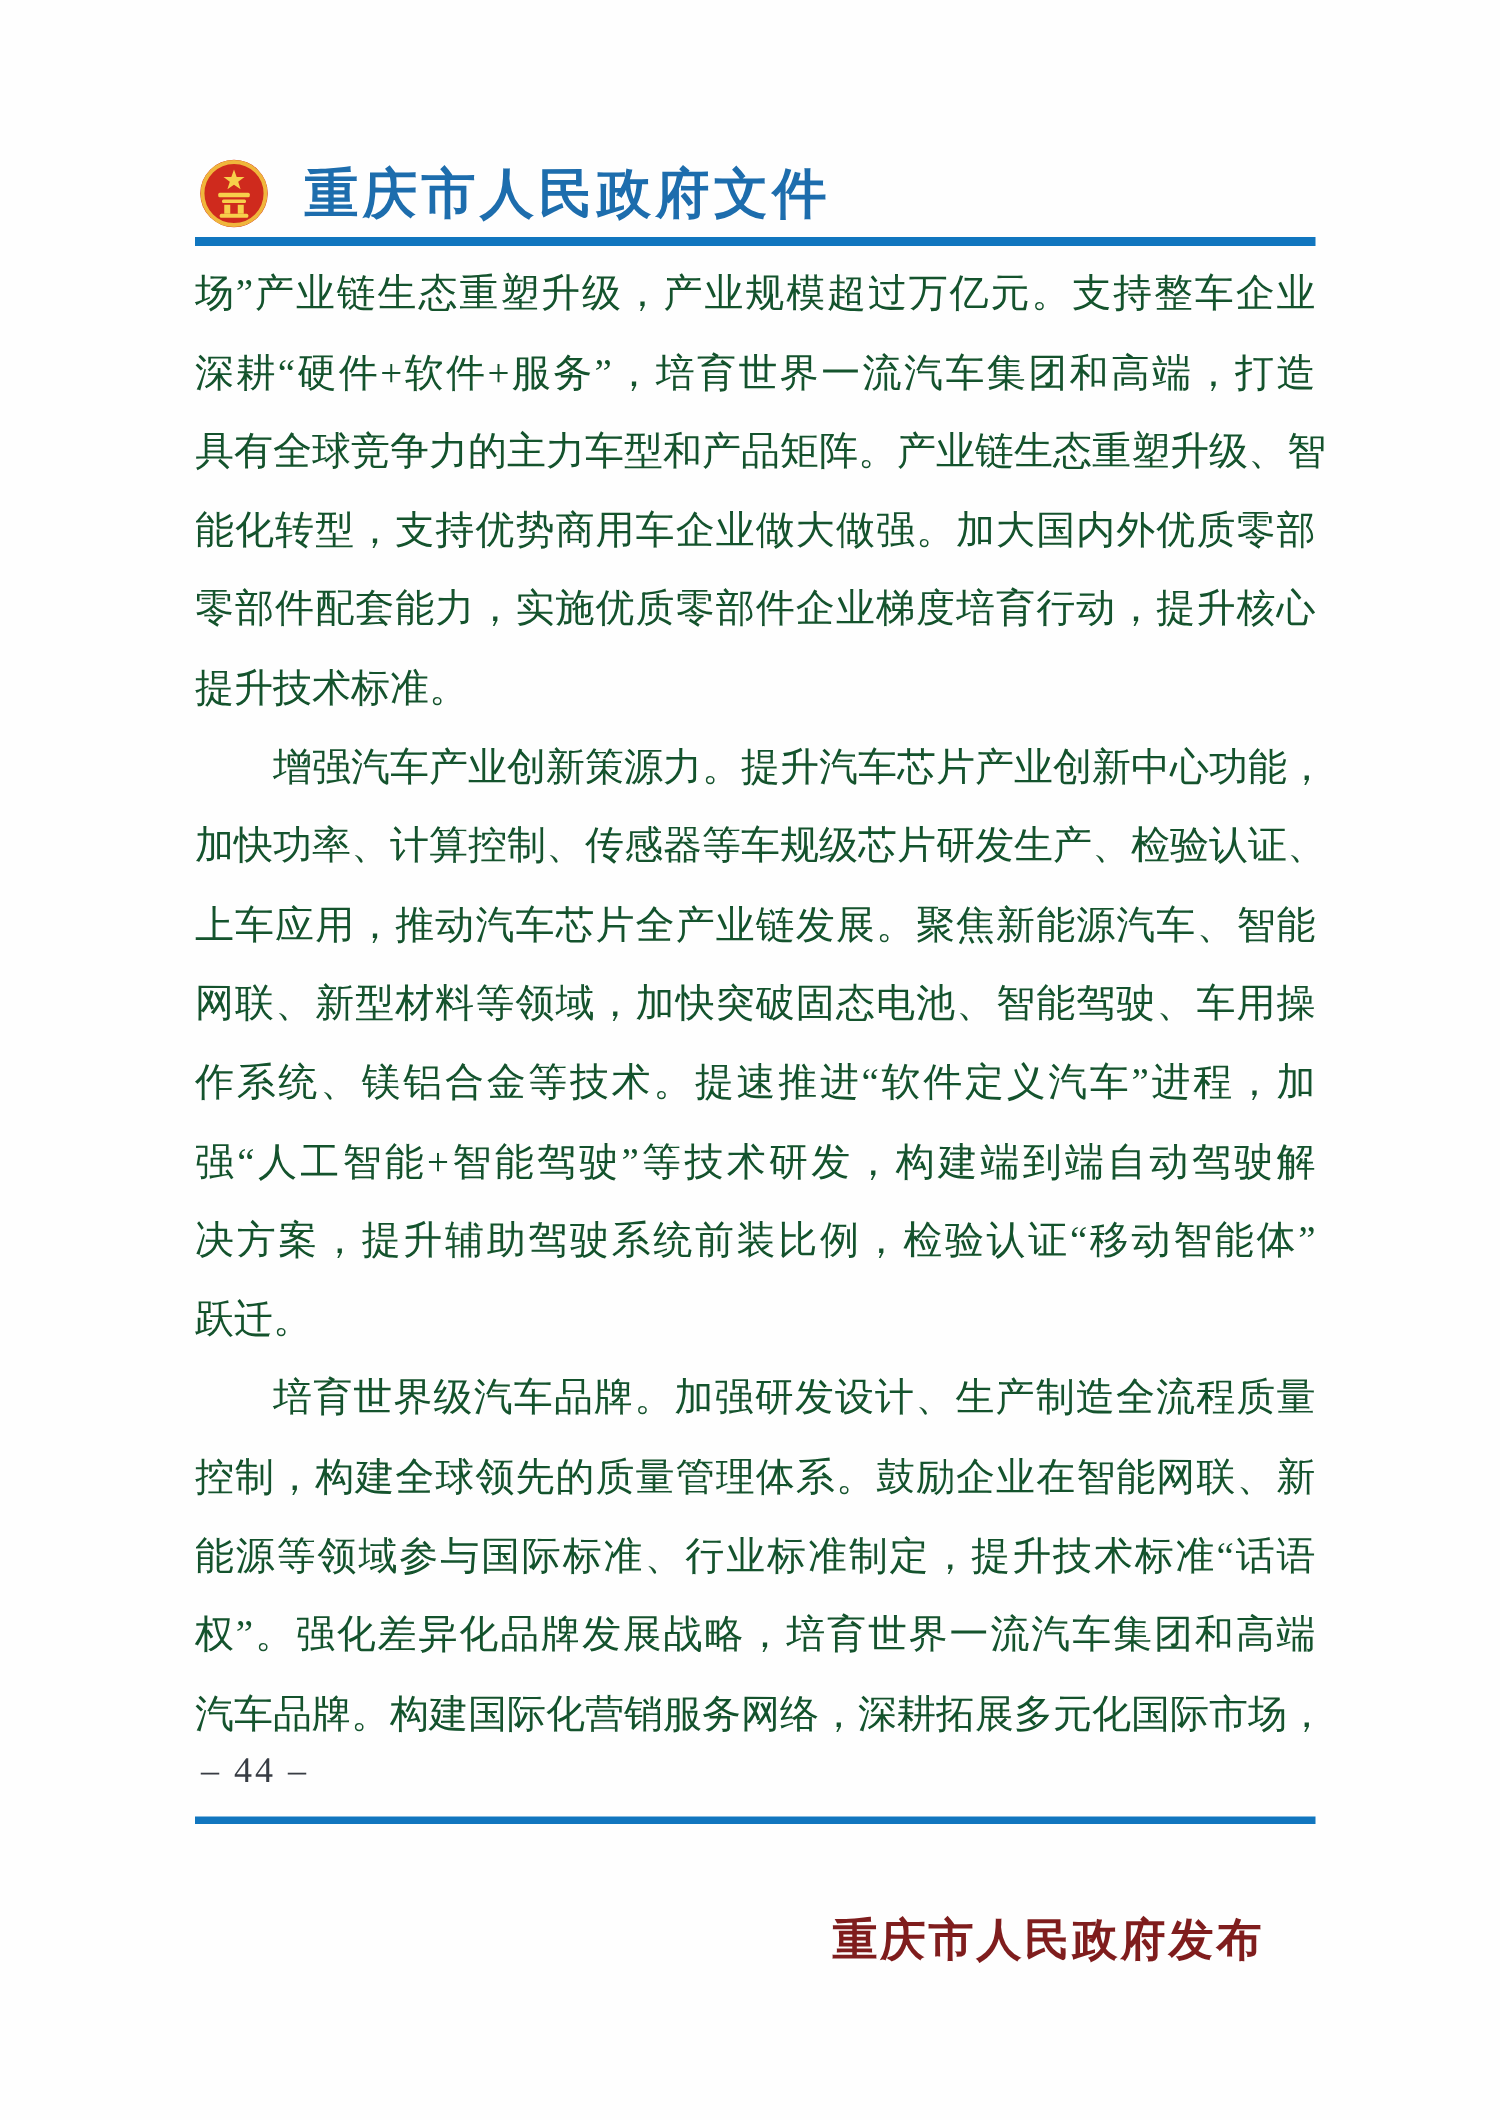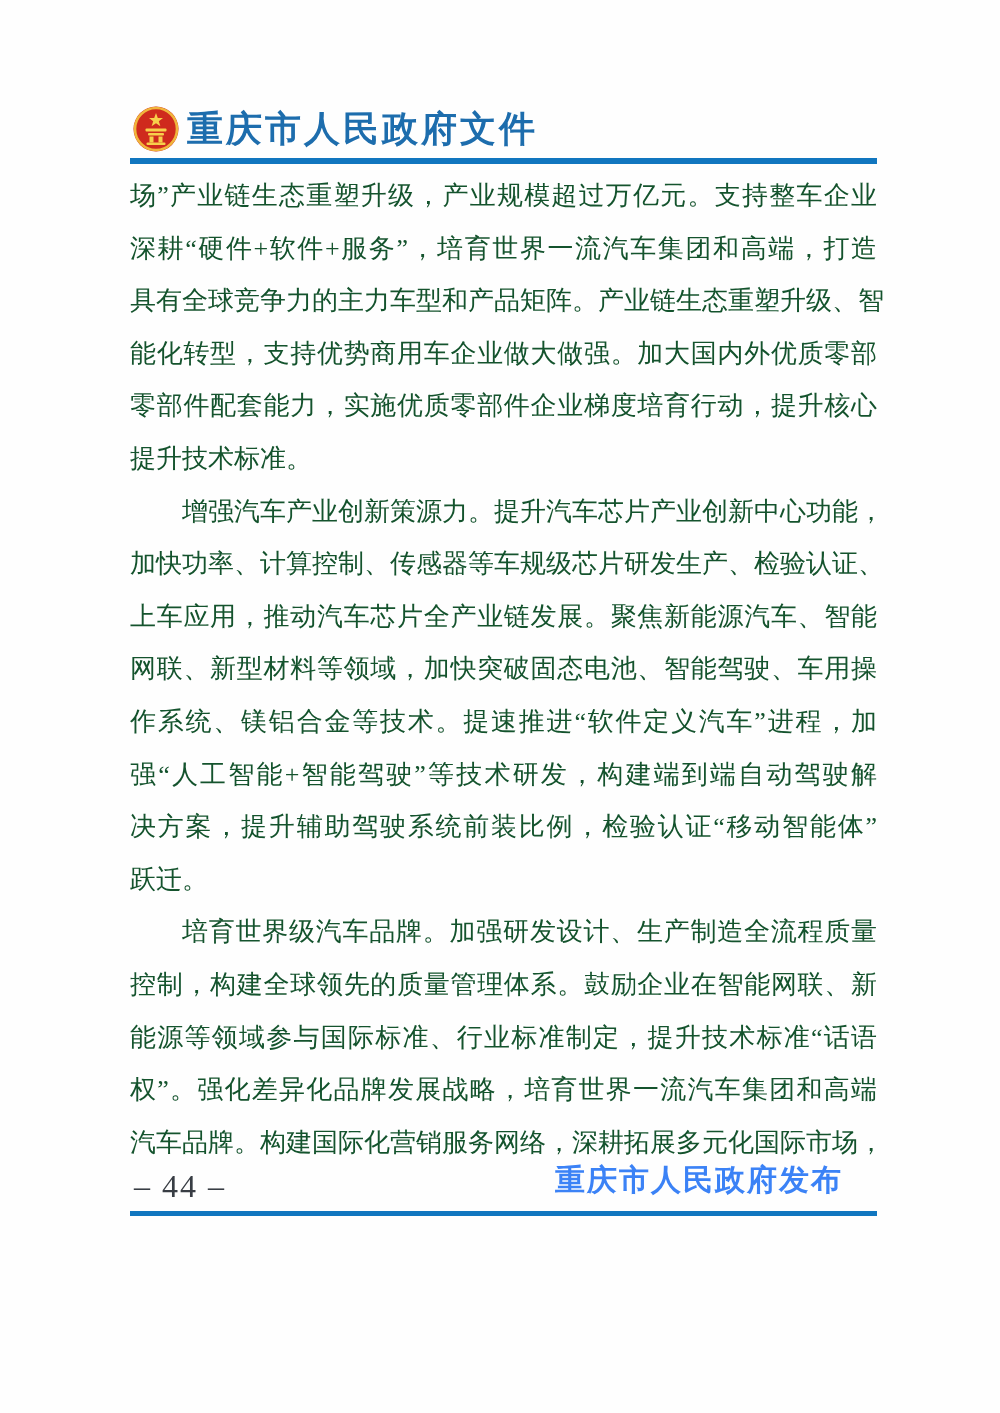--- a/index.html
+++ b/index.html
@@ -1,45 +1,45 @@
 <!DOCTYPE html>
 <html><head>
 <meta charset="utf-8">
 <style>
   html,body{margin:0;padding:0;background:#ffffff;}
   .page{
     position:relative;width:1000px;height:1413px;background:#fefefe;
     font-family:"Liberation Serif","DejaVu Serif",serif;overflow:hidden;
   }
   
-  .header{position:absolute;left:132px;top:104px;height:50px;display:flex;align-items:center;gap:7px;}
+  .header{position:absolute;left:132px;top:104px;height:50px;display:flex;align-items:center;gap:23px;}
   .emblem{width:48px;height:48px;flex:0 0 auto;}
   .doc-title{
     font-family:"Liberation Sans","DejaVu Sans",sans-serif;
     font-size:36px;font-weight:700;color:#1d6dad;letter-spacing:3px;white-space:nowrap;
   }
   .header-rule{position:absolute;left:130px;top:158px;width:747px;height:6px;background:#1176bf;}
   
   .body-text{position:absolute;left:130px;top:170px;width:747px;color:#14532d;}
   .line{
     height:52.6px;line-height:52.6px;font-size:26px;white-space:nowrap;
     text-align:justify;text-align-last:justify;
   }
   .line.end{text-align-last:left;}
   .line.indent{padding-left:52px;font-family:Liberation Serif, serif;}
   
   .page-number{
-    position:absolute;left:134px;top:1168px;font-size:32px;color:#383d44;
+    position:absolute;left:134px;top:1168px;font-size:24px;color:#383d44;
     letter-spacing:2px;white-space:nowrap;
   }
   .footer-rule{position:absolute;left:130px;top:1211px;width:747px;height:5px;background:#1176bf;}
   .publisher{
-    position:absolute;right:157px;top:1160px;
+    position:absolute;right:157px;top:1273px;
     font-family:Liberation Sans, sans-serif;
-    font-size:30px;font-weight:700;color:#3b82f6;letter-spacing:2px;white-space:nowrap;
+    font-size:30px;font-weight:700;color:#7f1d1d;letter-spacing:2px;white-space:nowrap;
   }
 </style>
 </head>
 <body>
 
 <div class="page">
 
   <div class="header">
     <svg class="emblem" viewBox="0 0 48 48" aria-hidden="true">
       <circle cx="24" cy="24" r="22.5" fill="#cf2a1d"></circle>

